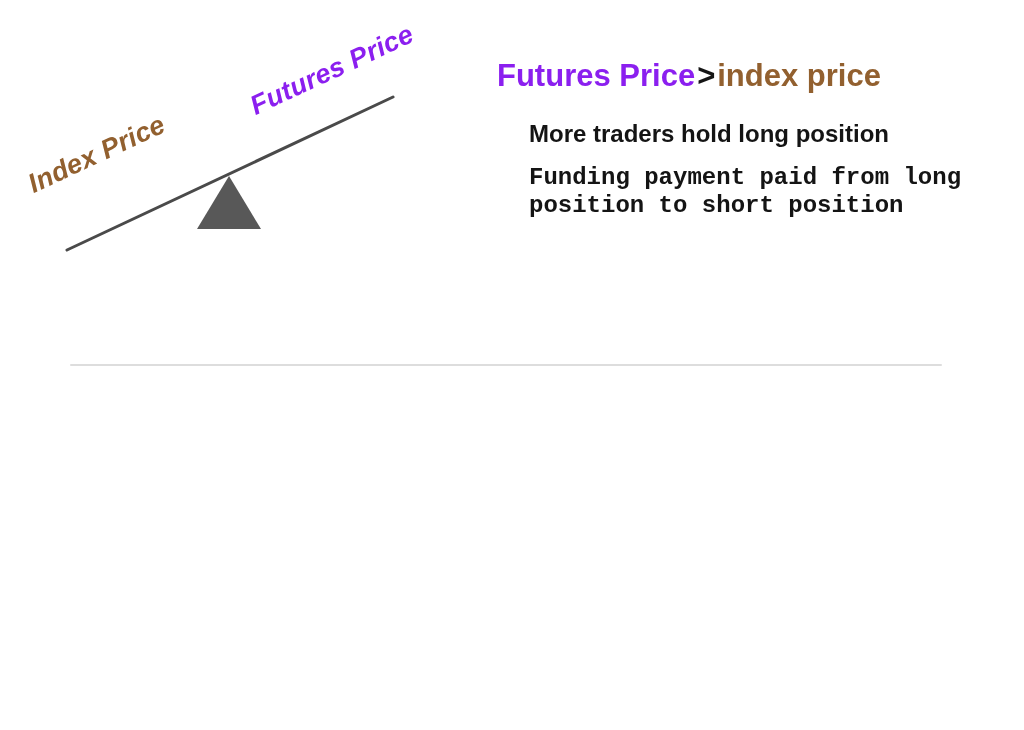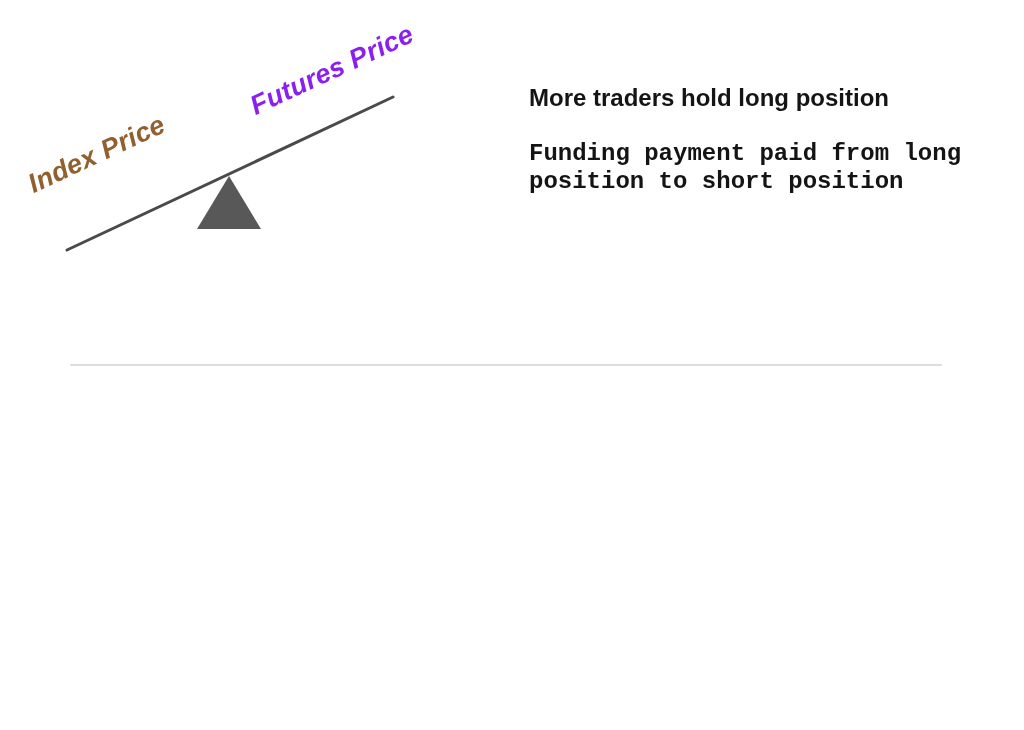--- a/index.html
+++ b/index.html
@@ -99,21 +99,21 @@
 
   .bullets {
     margin-top: 26px;
     margin-left: 32px;
   }
   .bullet {
     color: #141414;
     font-size: 24px;
     font-weight: bold;
     line-height: 1.17;
-    margin-bottom: 28px;
+    margin-bottom: 16px;
     max-width: 470px;
   }
   .bullet:last-child { margin-bottom: 0; font-family: Liberation Mono, monospace; }
 </style>
 </head>
 <body>
 
 <div class="stage">
 
   <div class="panel" id="panel-top">
@@ -123,20 +123,23 @@
       <line x1="67" y1="250" x2="393" y2="97" stroke="#4a4a4a" stroke-width="3" stroke-linecap="round"></line>
 
       <polygon points="229,176 261,229 197,229" fill="#585858"></polygon>
     </svg>
 
     <div class="seesaw-label label-index" id="top-label-index">Index Price</div>
 
     <div class="seesaw-label label-futures" id="top-label-futures">Futures Price</div>
 
     <div class="text-block" id="text-top">
+      <div class="headline">
+        <span class="hl-futures">Futures Price</span><span class="hl-operator">&gt;</span><span class="hl-index">index price</span>
+      </div>
       <div class="bullets">
         <div class="bullet">More traders hold long position</div>
         <div class="bullet">Funding payment paid from long position to short position</div>
       </div>
     </div>
   </div>
 
   <div class="divider"></div>
 
   <div class="panel" id="panel-bottom">

